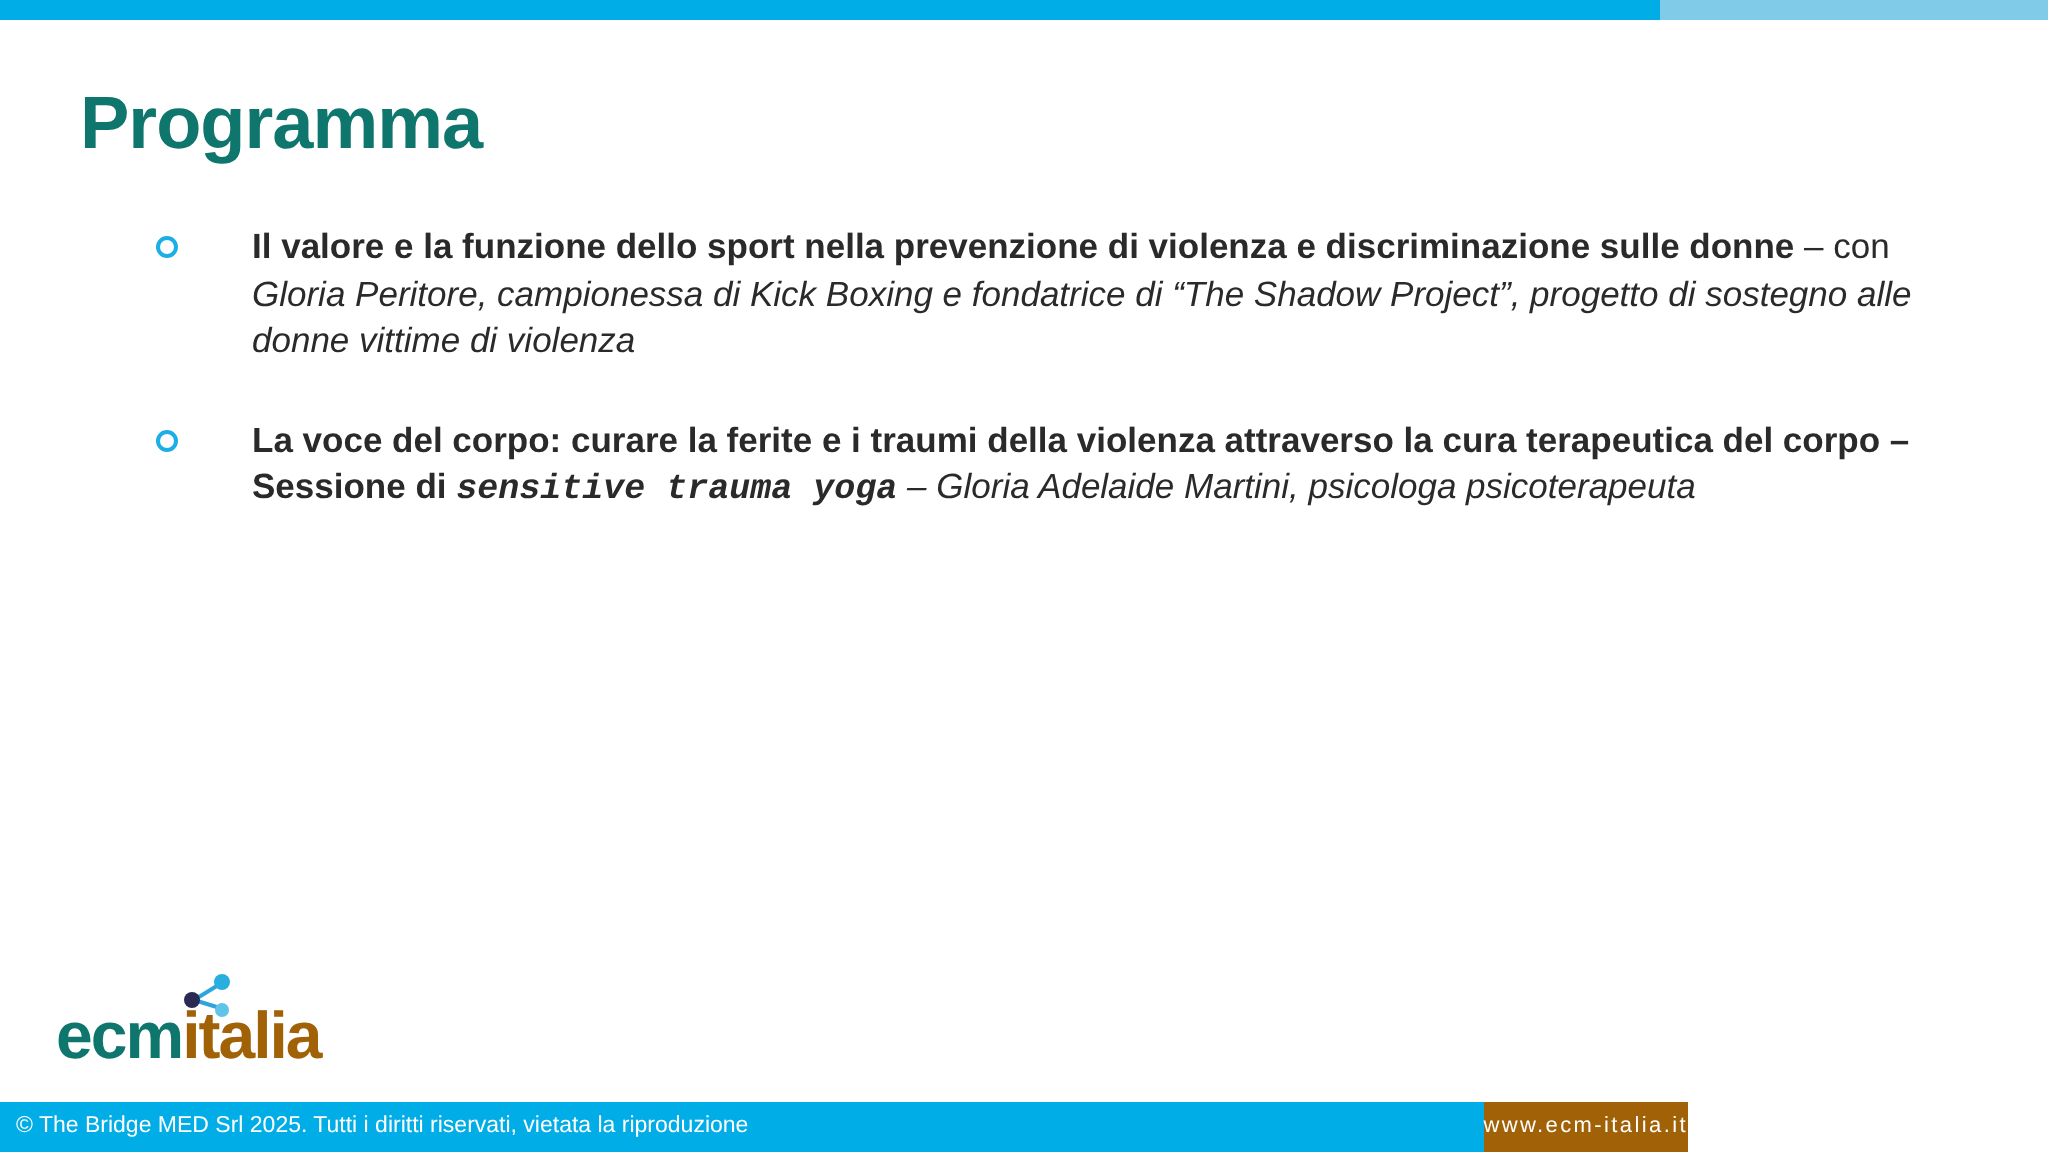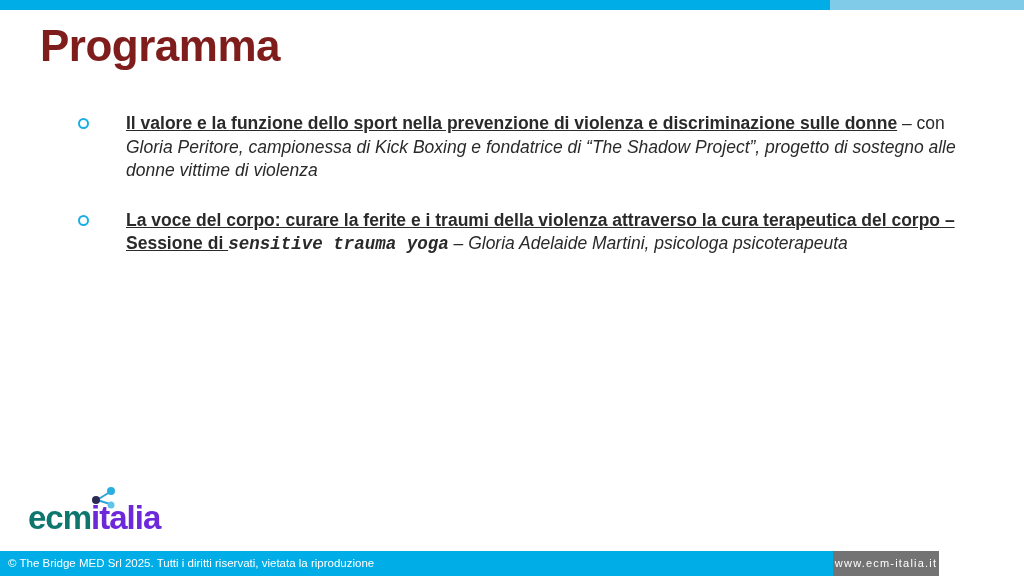--- a/index.html
+++ b/index.html
@@ -24,26 +24,26 @@
     height: 10px;
     display: flex;
   }
   .topbar-left  { width: 830px; height: 100%; background: #00ADE6; }
   .topbar-right { flex: 1;      height: 100%; background: #7FCBE8; }
 
   
   .title {
     position: absolute;
     left: 40px;
-    top: 20px;
-    font-size: 44px;
+    top: 36px;
+    font-size: 37px;
     line-height: 52px;
     font-weight: 700;
     letter-spacing: -0.5px;
-    color: #7f1d1d;
+    color: #0f766e;
   }
 
   
   .content {
     position: absolute;
     left: 78px;
     top: 112px;
     width: 880px;
   }
   .bullet-row {
@@ -61,21 +61,21 @@
     box-sizing: border-box;
   }
   .bullet-text {
     flex: 1 1 auto;
     margin-left: 37px;
     font-size: 17.5px;
     line-height: 23.5px;
     color: #2A2A2A;
     text-align: left;
   }
-  .b  { font-weight: 700; text-decoration: underline; }
+  .b  { font-weight: 700; }
   .i  { font-style: italic; margin-top: 20px; }
   .bi { font-weight: 700; font-style: italic; font-family: Liberation Mono, monospace; }
 
   
   .logo {
     position: absolute;
     left: 28px;
     top: 486px;
     width: 180px;
     height: 50px;
@@ -90,28 +90,28 @@
   .logo-word {
     position: absolute;
     left: 0;
     top: 14px;
     font-size: 33px;
     line-height: 36px;
     font-weight: 700;
     letter-spacing: -1px;
   }
   .logo-ecm    { color: #0f766e; }
-  .logo-italia { color: #6d28d9; }
+  .logo-italia { color: #a16207; }
 
   
   .footer {
     position: absolute;
     left: 0;
     bottom: 0;
-    width: 939px;
+    width: 844px;
     height: 25px;
     display: flex;
     align-items: center;
   }
   .footer-left {
     width: 833px;
     height: 100%;
     background: #00ADE6;
     display: flex;
     align-items: center;
@@ -119,21 +119,21 @@
   .footer-left-text {
     color: #ffffff;
     font-size: 11.5px;
     line-height: 13px;
     padding-left: 8px;
     white-space: nowrap;
   }
   .footer-right {
     flex: 1;
     height: 100%;
-    background: #737373;
+    background: #a16207;
     display: flex;
     align-items: center;
     justify-content: center;
   }
   .footer-right-text {
     color: #ffffff;
     font-size: 11px;
     line-height: 13px;
     letter-spacing: 1.2px;
     white-space: nowrap;

